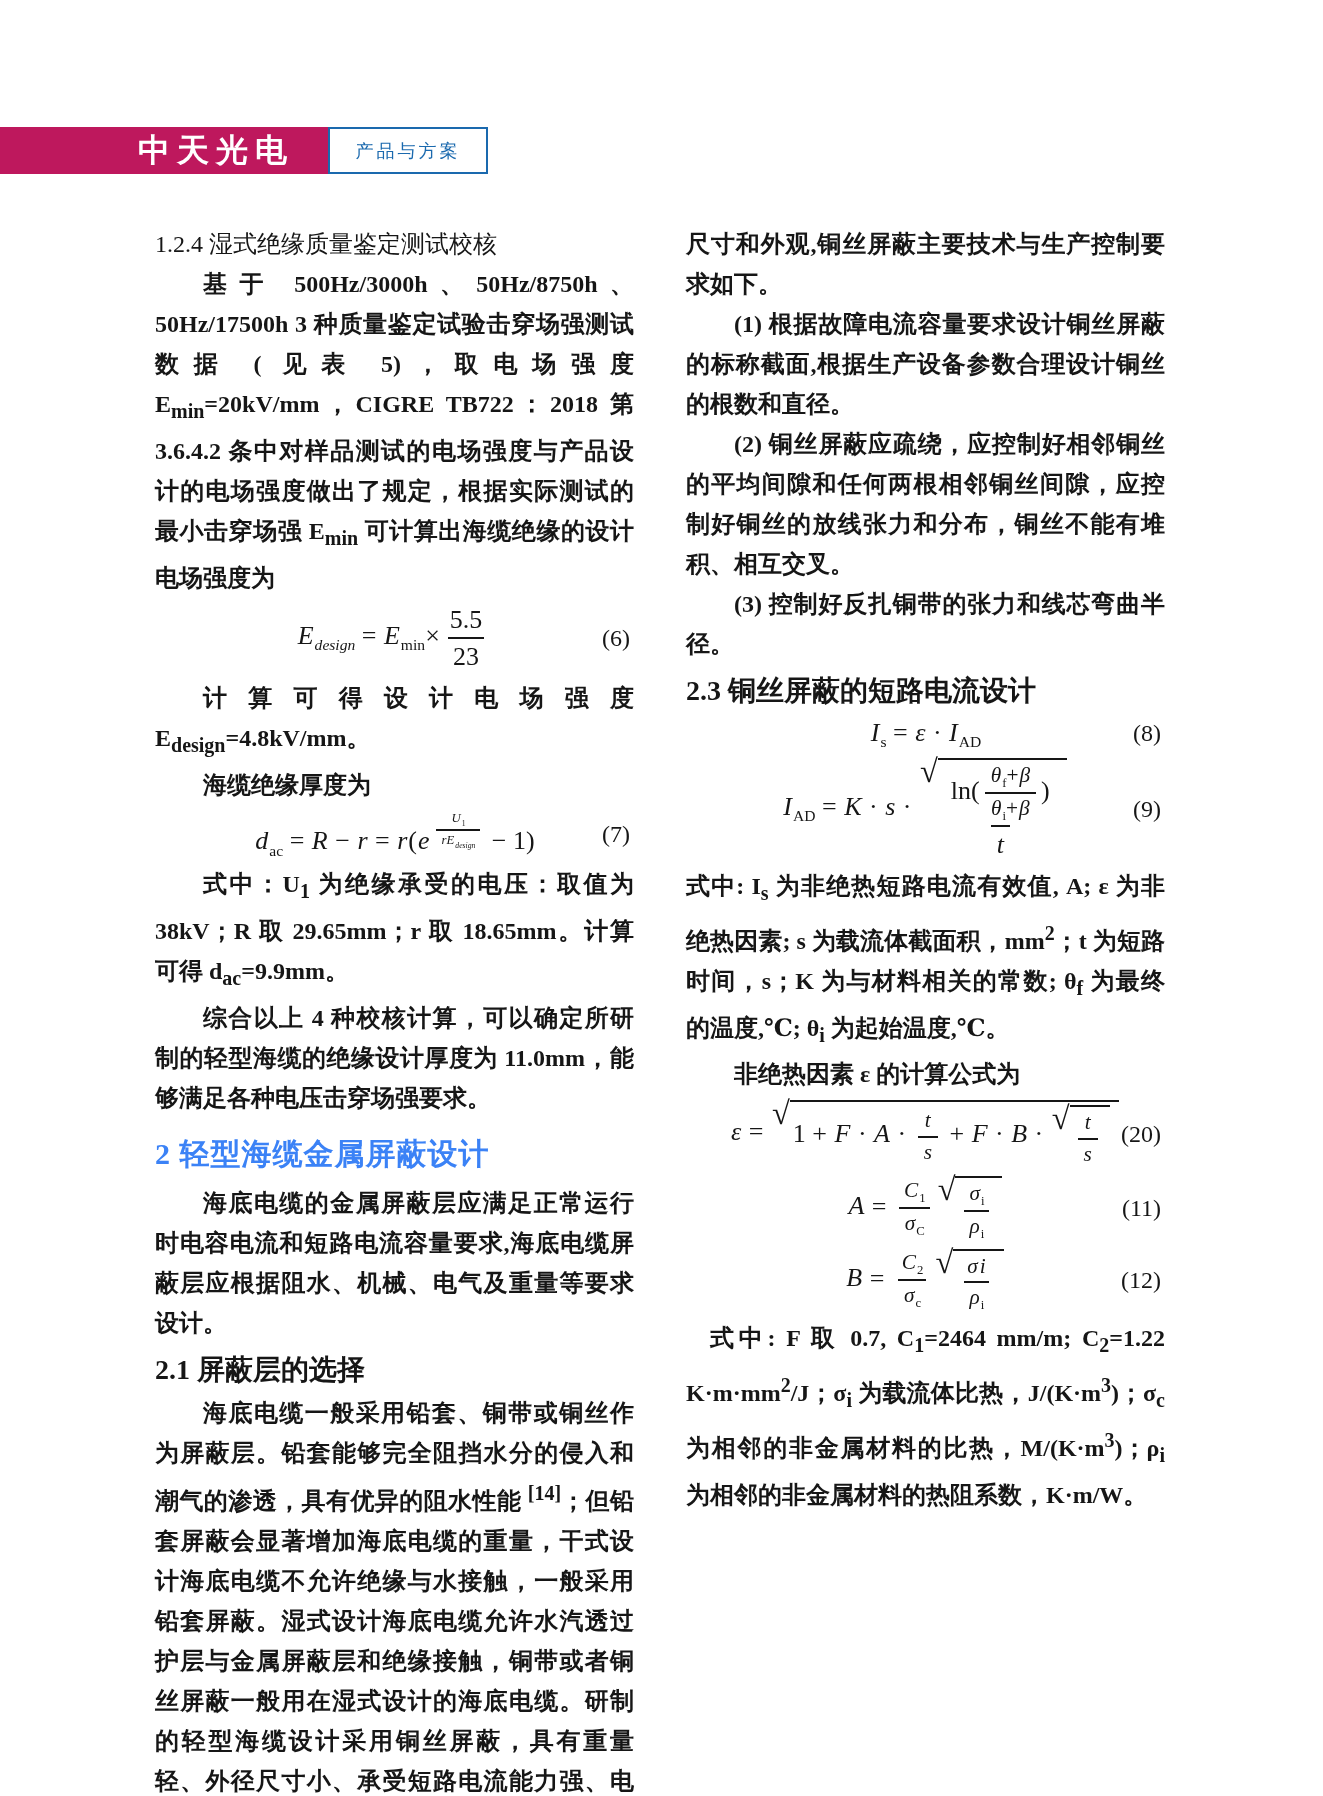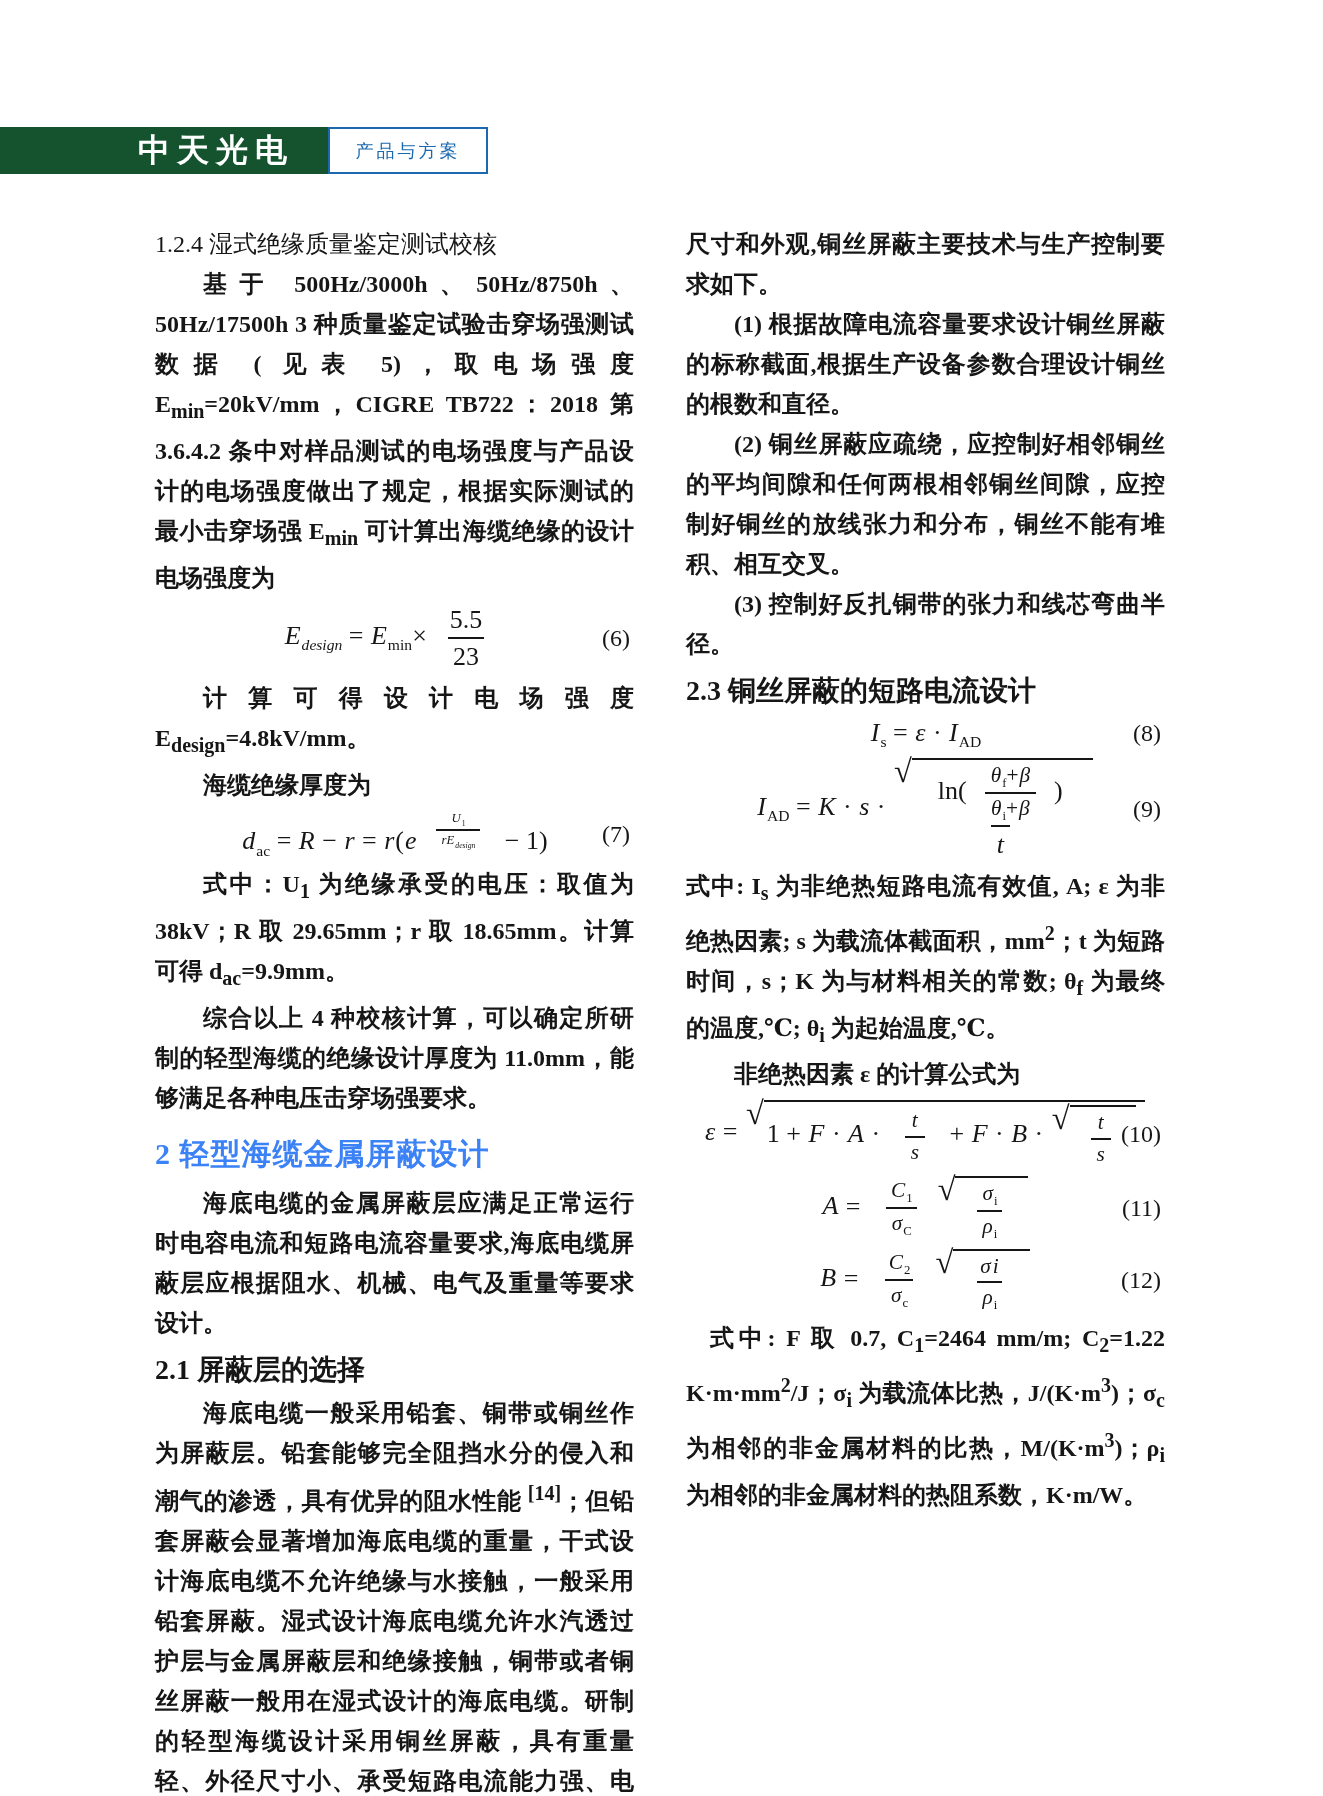--- a/index.html
+++ b/index.html
@@ -9,21 +9,21 @@
     min-height:1796px;
     margin:0 auto;
     background:#ffffff;
     font-family:"Liberation Serif","DejaVu Serif",serif;
     color:#161616;
     box-sizing:border-box;
   }
   
   .header{position:absolute;top:127px;left:0;height:47px;display:flex;align-items:stretch;}
   .brand-bar{
-    width:328px;background:#14532d;
+    width:328px;background:#be185d;
     display:flex;align-items:center;justify-content:flex-end;
     padding-right:34px;box-sizing:border-box;padding-left:32px;
   }
   .brand-logo{
     color:#ffffff;font-size:32px;font-weight:bold;letter-spacing:7px;
     font-family:"DejaVu Sans","Liberation Sans",sans-serif;
     white-space:nowrap;
   }
   .section-tab{
     width:160px;box-sizing:border-box;background:#ffffff;
@@ -50,21 +50,21 @@
     color:#3b82f6;font-size:30px;font-weight:bold;
     margin:16px 0 10px;letter-spacing:1px;text-align:left;line-height:1.3;
   }
   
   .eqrow{position:relative;display:flex;justify-content:center;align-items:center;margin:4px 0;padding:2px 0;}
   .math{display:inline-block;white-space:nowrap;font-size:26px;line-height:1.2;text-align:center;}
   .math i{font-style:italic;padding:0 1px;}
   .math sub{font-size:.6em;line-height:1;}
   .math sup{font-size:.6em;line-height:1;vertical-align:1em;}
   .it{font-style:italic;}
-  .frac{display:inline-flex;flex-direction:column;align-items:center;vertical-align:middle;margin:0 18px;line-height:1.2;}
+  .frac{display:inline-flex;flex-direction:column;align-items:center;vertical-align:middle;margin:0 5px;line-height:1.2;}
   .frac .nu{padding:0 5px 2px;display:block;}
   .frac .de{border-top:2px solid currentColor;padding:2px 5px 0;display:block;}
   .frac.sm{font-size:.82em;}
   .sqrt{display:inline-flex;align-items:flex-start;vertical-align:middle;margin:0 2px;}
   .sqrt>.rad{font-size:1.25em;line-height:1;transform:translateY(-0.1em);}
   .sqrt>.sarg{border-top:2px solid currentColor;padding:3px 7px 0 3px;display:inline-block;white-space:nowrap;}
   .eqnum{position:absolute;right:4px;top:50%;transform:translateY(-50%);font-size:24px;}
 </style>
 </head>
 <body>
@@ -153,21 +153,21 @@
                   <span class="nu"><i>t</i></span>
                   <span class="de"><i>s</i></span>
                 </span> + <i>F</i> · <i>B</i> · <span class="sqrt">
                   <span class="rad">√</span>
                   <span class="sarg"><span class="frac sm">
                       <span class="nu"><i>t</i></span>
                       <span class="de"><i>s</i></span>
                     </span></span>
                 </span></span>
             </span></span>
-        <span class="eqnum">(10)</span>
+        <span class="eqnum">(20)</span>
       </div>
 
       <div class="eqrow">
         <span class="math"><i>A</i> = <span class="frac sm">
               <span class="nu"><i>C</i><sub>1</sub></span>
               <span class="de"><i>σ</i><sub>C</sub></span>
             </span><span class="sqrt">
               <span class="rad">√</span>
               <span class="sarg"><span class="frac sm">
                   <span class="nu"><i>σ</i><sub>i</sub></span>

